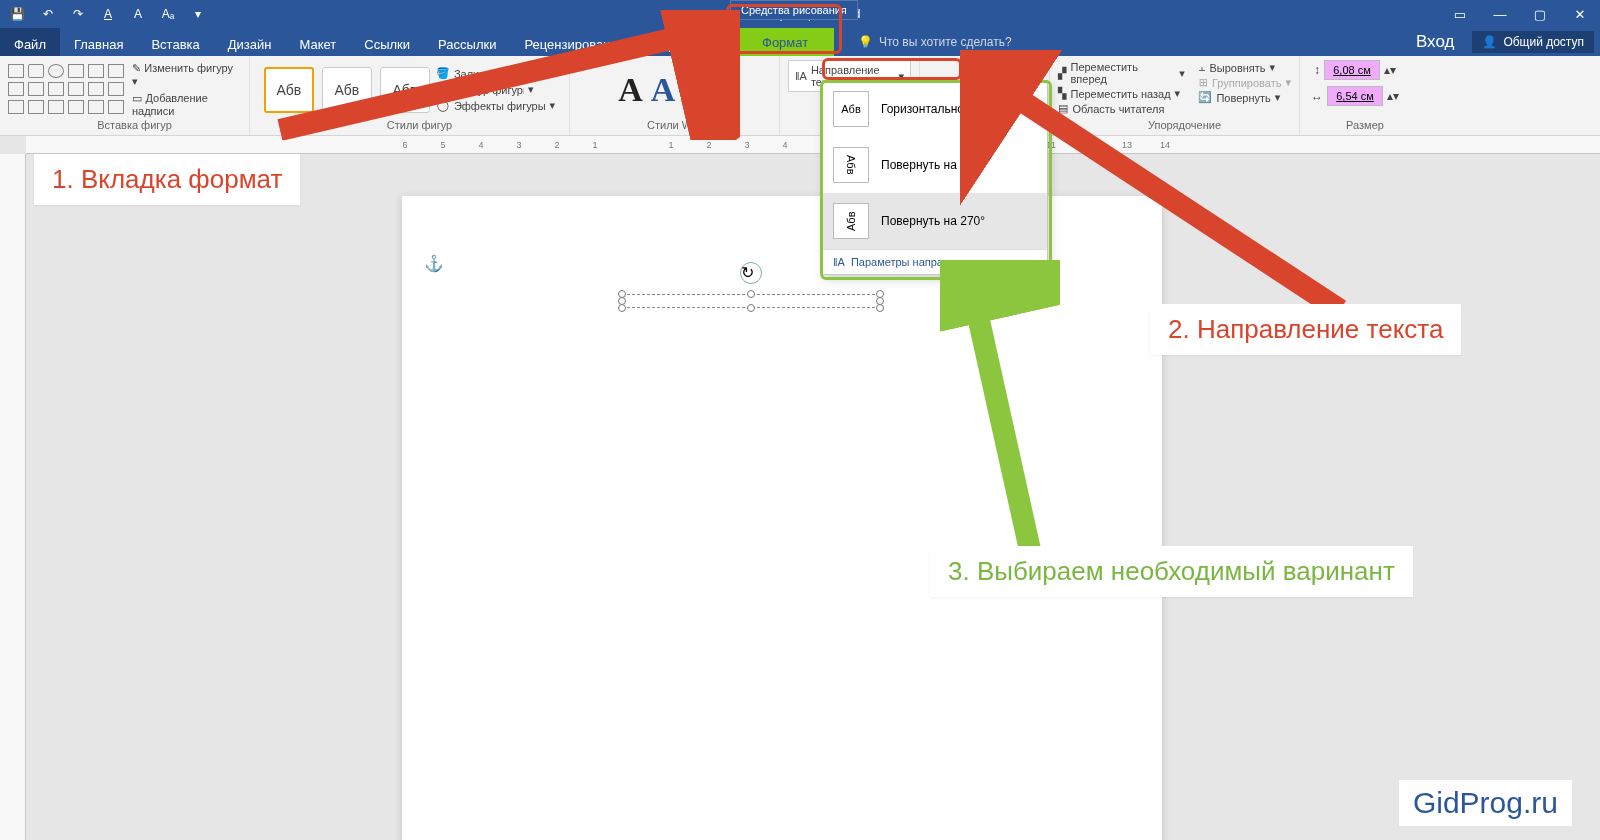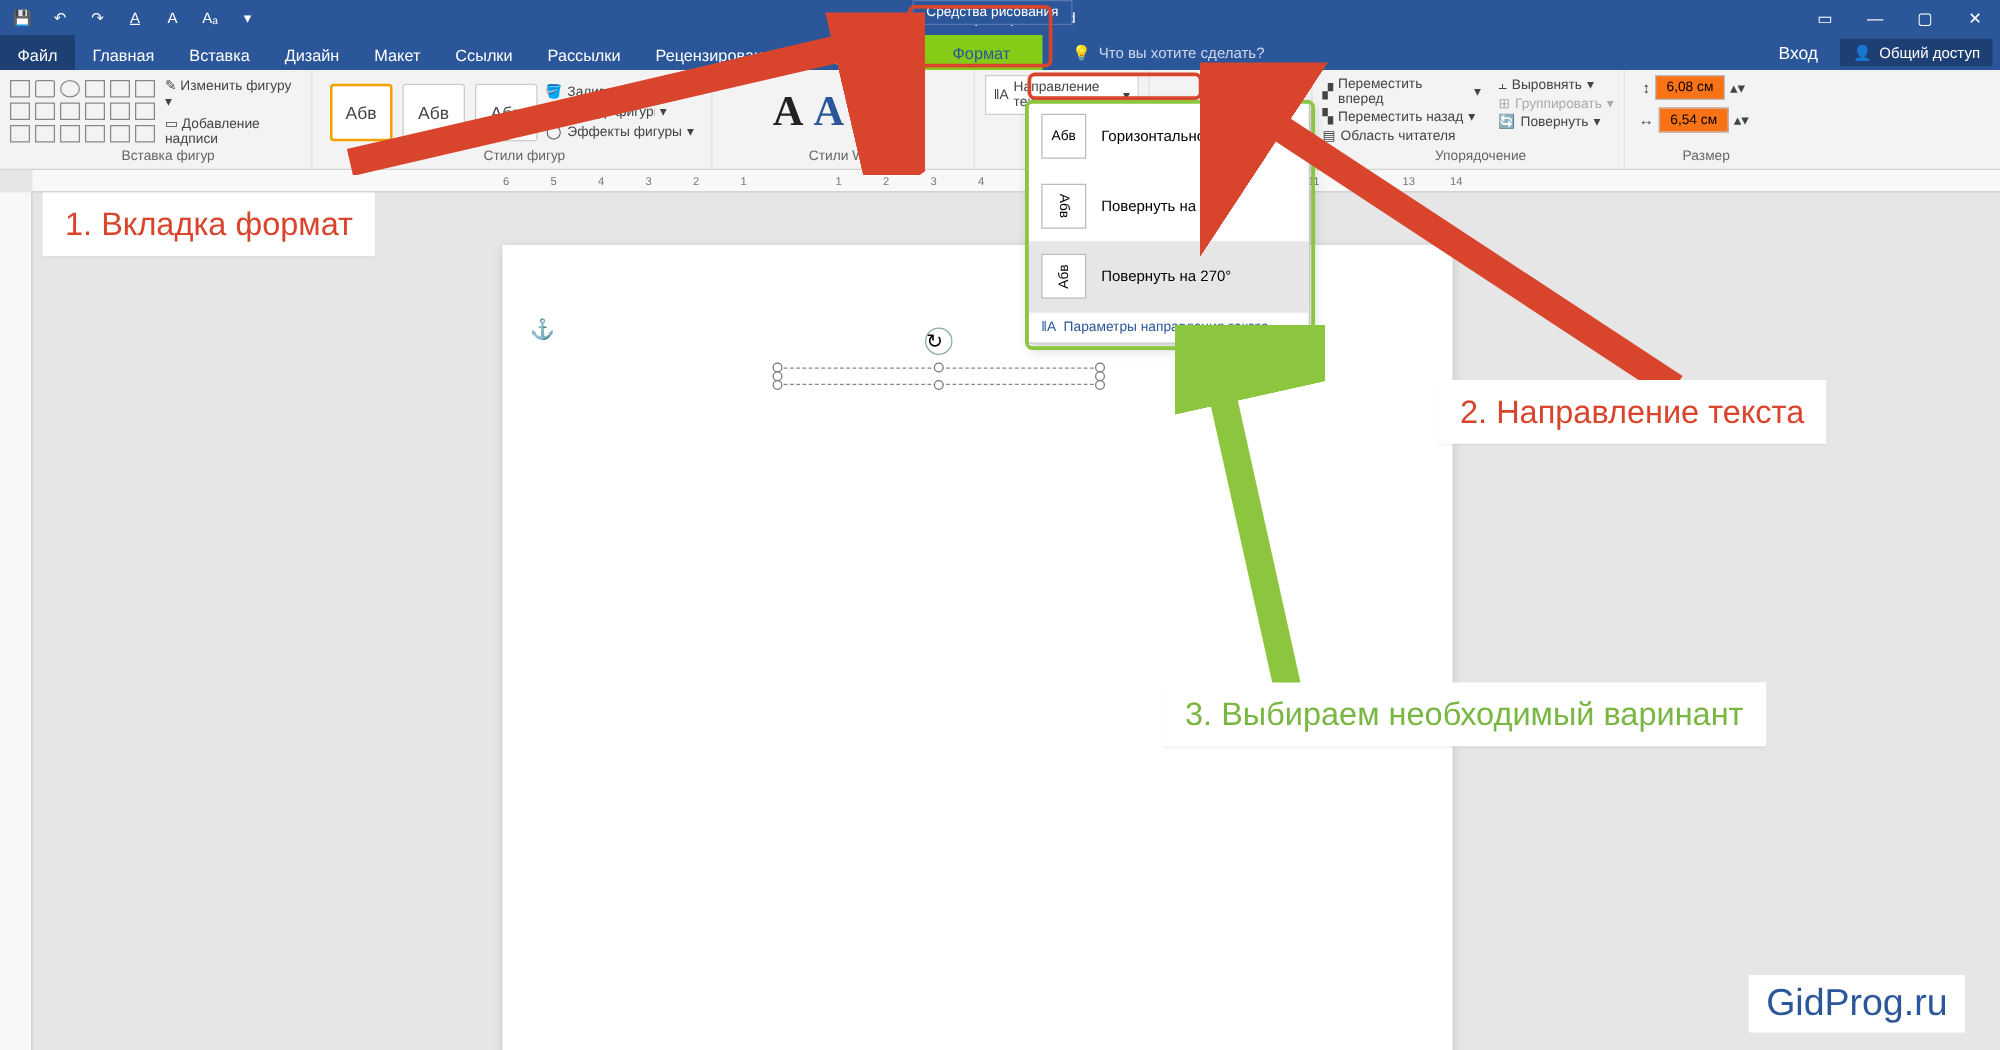--- a/index.html
+++ b/index.html
@@ -43,21 +43,21 @@
 .tiny-icon { width: 14px; height: 14px; display: inline-flex; align-items: center; justify-content: center; }
 
 .wordart-thumbs { display: flex; gap: 8px; }
 .wa { font-size: 34px; font-weight: bold; font-family: Georgia, serif; }
 .wa1 { color: #222; }
 .wa2 { color: #2b579a; }
 .wa3 { color: #e08b2c; }
 .text-dir-btn { border: 1px solid #cfcfcf; background: #fff; padding: 3px 6px; display: flex; align-items: center; gap: 4px; font-size: 11px; cursor: pointer; }
 
 .arrange-col .r, .size-col .r { display: flex; align-items: center; gap: 4px; font-size: 11px; cursor: pointer; padding: 1px 0; }
-.size-input { width: 56px; height: 20px; border: 1px solid #bbb; font-size: 11px; text-align: center; background: #f97316; }
+.size-input { width: 56px; height: 20px; border: 1px solid #bbb; font-size: 11px; text-align: center; background: #f0abfc; text-decoration: underline; }
 .size-row { display: flex; align-items: center; gap: 4px; }
 
 
 .workspace { position: absolute; top: 136px; left: 0; right: 0; bottom: 0; background: #e6e6e6; }
 .hruler { position: absolute; top: 0; left: 26px; right: 0; height: 18px; background: #f8f8f8; border-bottom: 1px solid #c6c6c6; font-size: 9px; color: #666; }
 .vruler { position: absolute; top: 18px; left: 0; width: 26px; bottom: 0; background: #f8f8f8; border-right: 1px solid #c6c6c6; }
 .doc-area { position: absolute; top: 18px; left: 26px; right: 0; bottom: 0; overflow: hidden; }
 .page { position: absolute; left: 376px; top: 42px; width: 760px; height: 1000px; background: #fff; box-shadow: 0 2px 8px rgba(0,0,0,0.15); }
 
 .textbox-wrap { position: absolute; left: 596px; top: 108px; width: 258px; }
@@ -124,21 +124,21 @@
   <div class="tab">Ссылки</div>
   <div class="tab">Рассылки</div>
   <div class="tab">Рецензирование</div>
   <div class="tab">Вид</div>
   <div class="tab format-active">Формат</div>
   <div class="tell-me">
     <span class="bulb">💡</span>
     <span>Что вы хотите сделать?</span>
   </div>
   <div class="right-side">
-    <div class="tab" style="font-size:14px">Вход</div>
+    <div class="tab" style="font-size:17px">Вход</div>
     <div class="share-btn">
       <span>👤</span>
       <span>Общий доступ</span>
     </div>
   </div>
 </div>
 
 <div class="ribbon">
 
   <div class="rgroup" style="width:250px">

